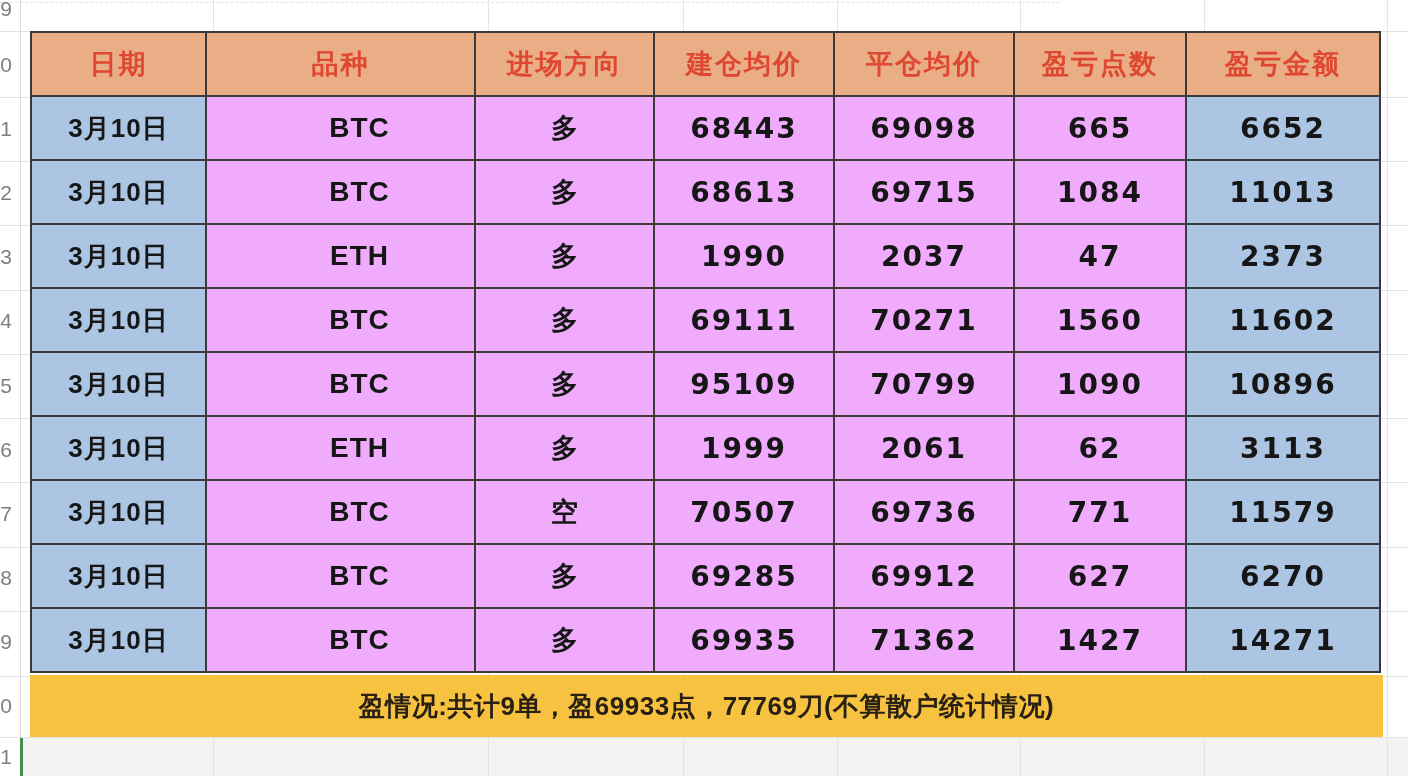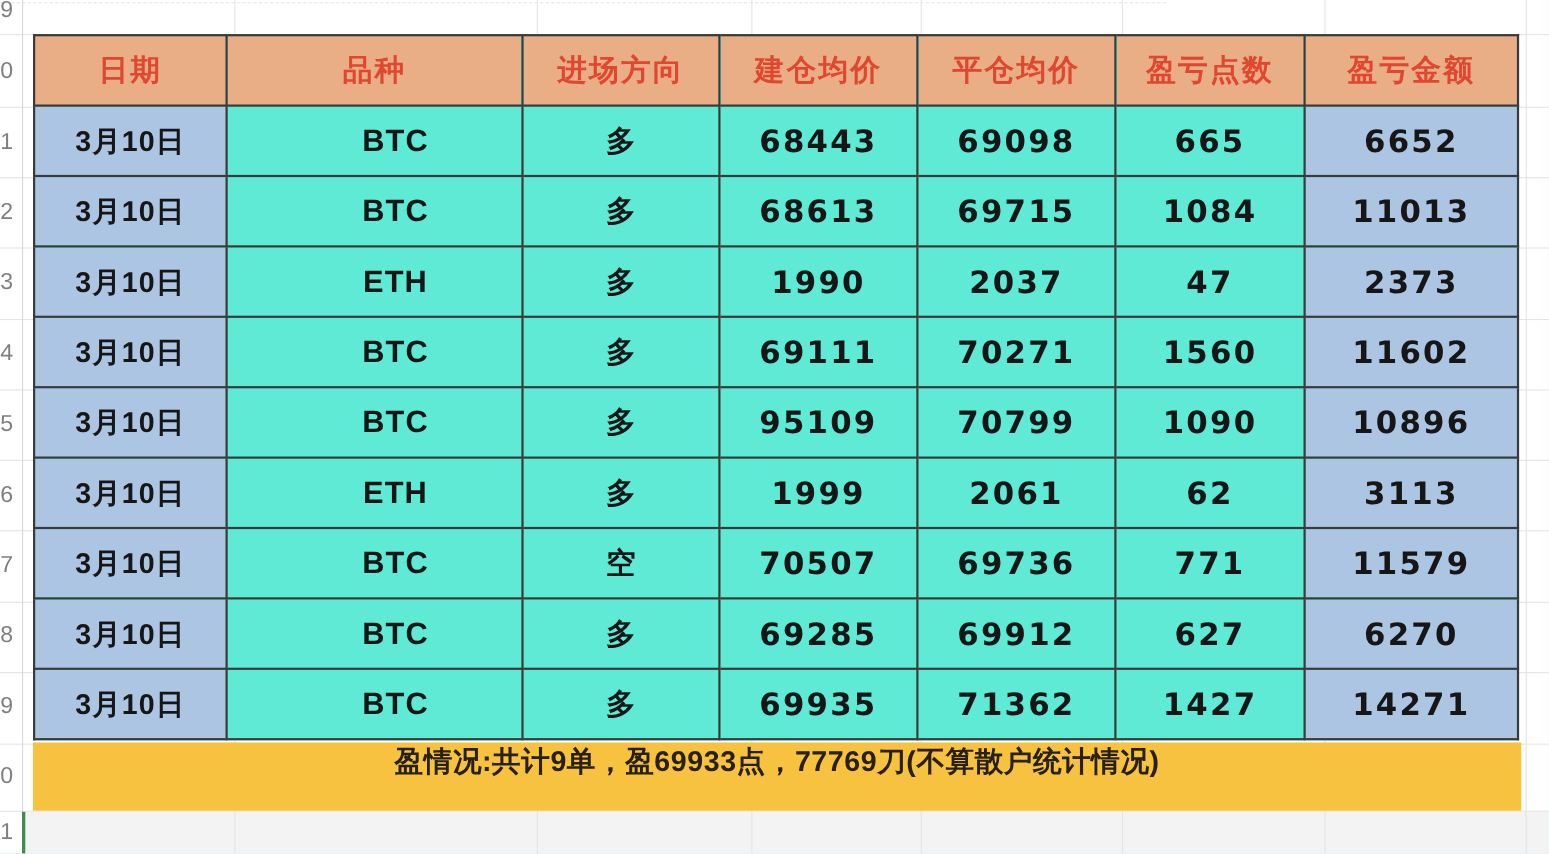--- a/index.html
+++ b/index.html
@@ -33,21 +33,21 @@
   .rownum{
     position:absolute;left:-5px;width:22px;height:26px;line-height:26px;
     text-align:center;font-size:21px;color:var(--rownum);
   }
   .green-sel{position:absolute;left:20px;top:738px;width:3px;height:38px;background:var(--green);}
 
   
   table.trades{
     position:absolute;left:30px;top:31px;
     border-collapse:collapse;table-layout:fixed;
-    background:#5eead4;
+    background:#f0abfc;
   }
   table.trades td, table.trades th{
     border:2px solid var(--border);
     text-align:center;vertical-align:middle;
     overflow:hidden;white-space:nowrap;
   }
   table.trades th{
     height:64px;background:var(--header-bg);
     color:var(--red);font-size:27px;font-weight:700;letter-spacing:2px;
   }
@@ -58,21 +58,21 @@
   td.c-num{font-size:28px;font-weight:600;letter-spacing:2px;font-family:"DejaVu Sans","Liberation Sans",sans-serif;}
   td.c-amount{
     background:var(--blue);color:var(--red);
     font-size:28px;font-weight:700;letter-spacing:2px;border-left-width:3px;
     font-family:"DejaVu Sans","Liberation Sans",sans-serif;
   }
 
   .summary-bar{
     position:absolute;left:30px;top:675px;width:1353px;height:62px;
     background:var(--yellow);
-    display:flex;justify-content:center;
+    display:flex;align-items:center;justify-content:center;
     font-size:26px;font-weight:700;color:#282013;letter-spacing:.5px;
   }
 </style>
 </head>
 <body>
 
 <div class="sheet">
 
   <div class="bottom-row-fill"></div>
 

